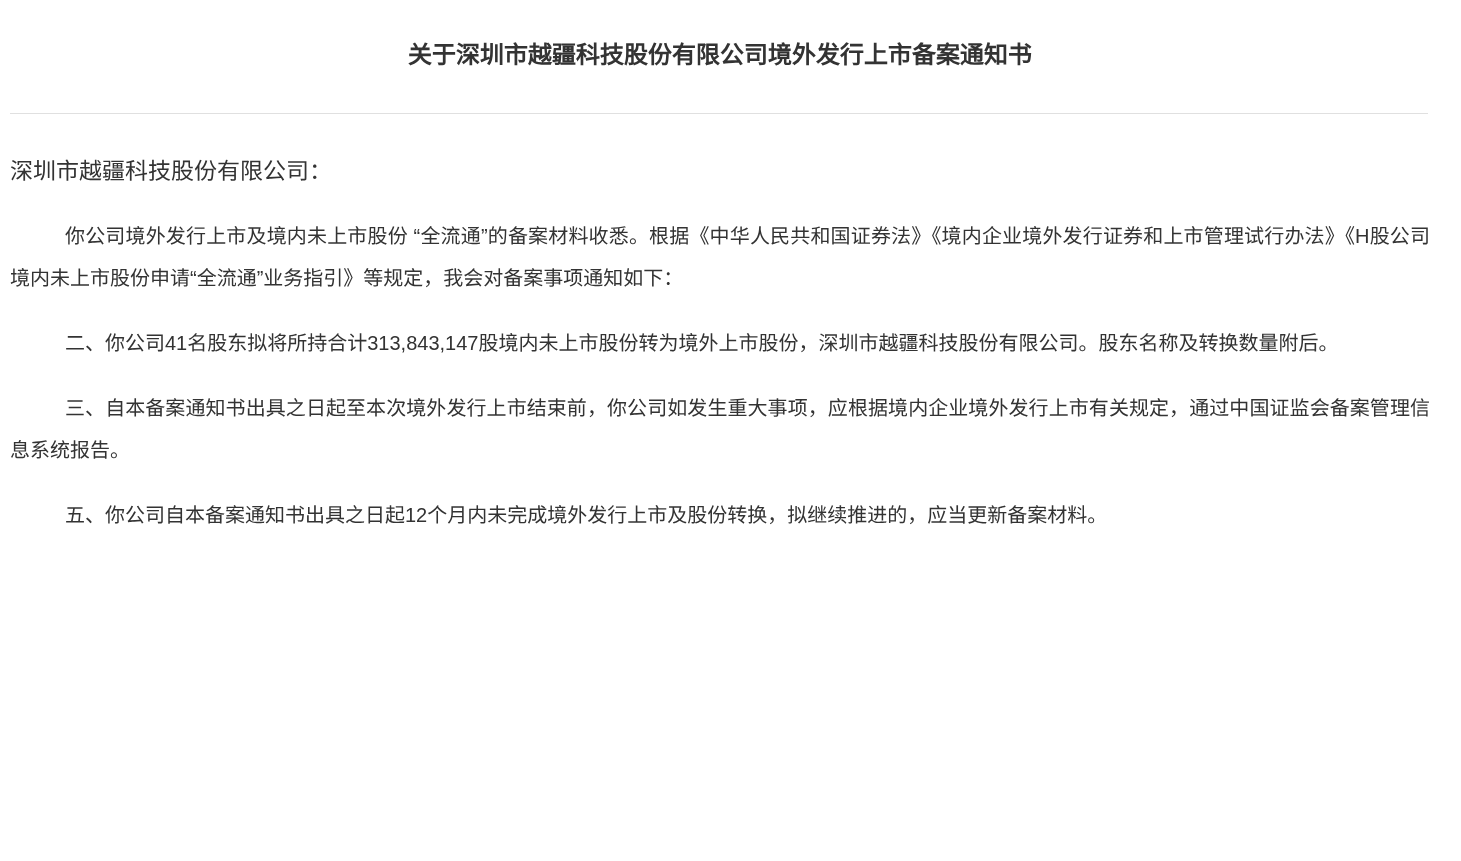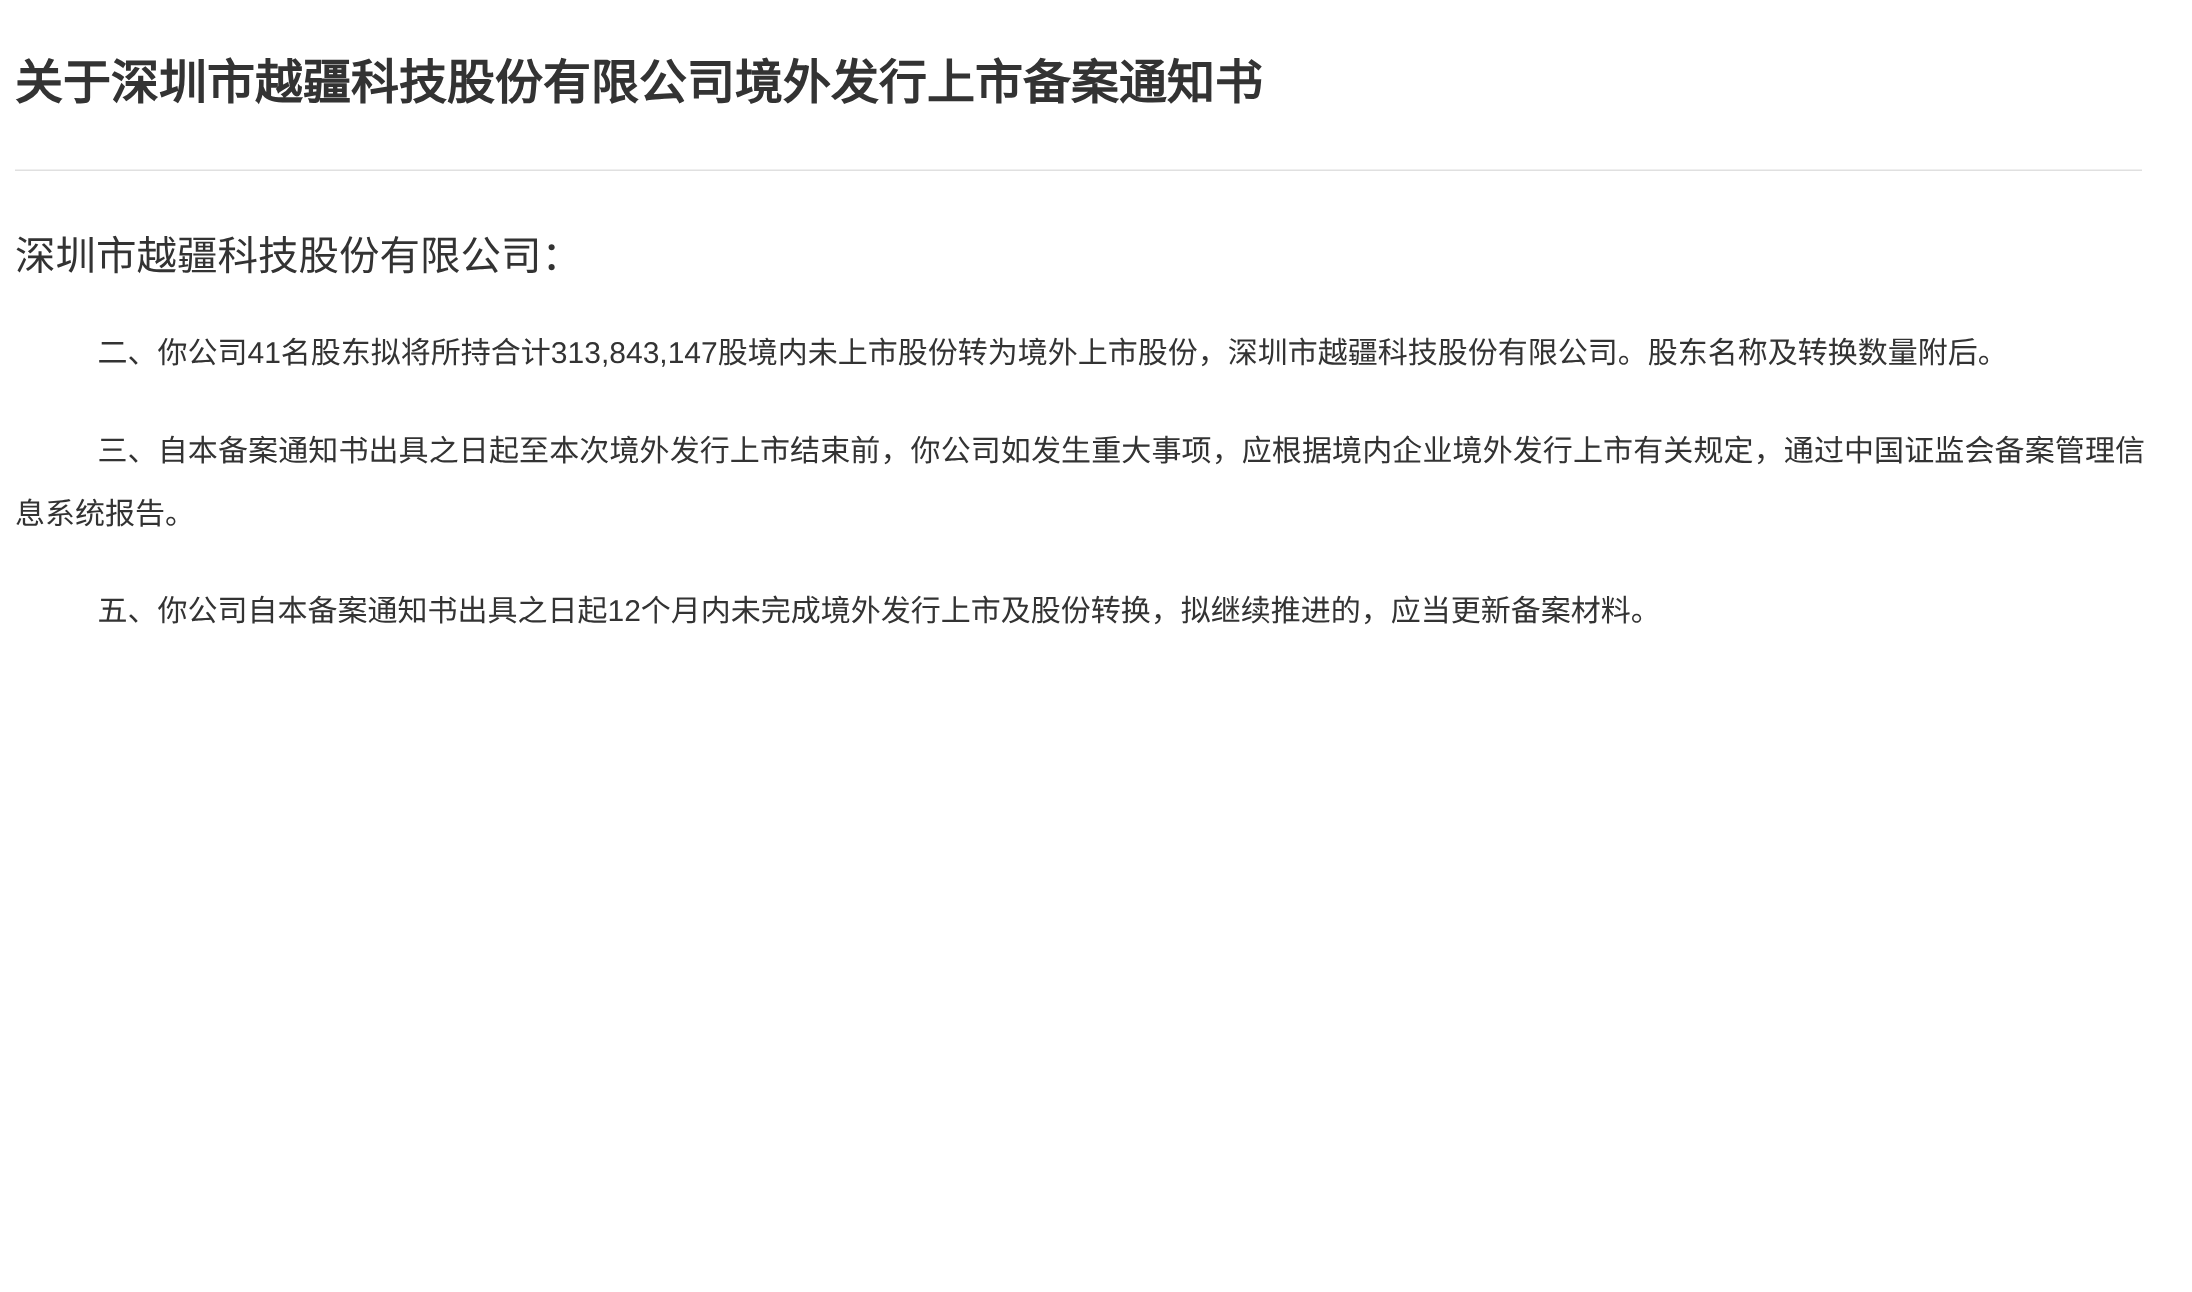--- a/index.html
+++ b/index.html
@@ -14,59 +14,61 @@
     font-family: "Liberation Sans", "DejaVu Sans", sans-serif;
     color: #333333;
   }
   .doc {
     width: 100%;
     height: 100%;
     box-sizing: border-box;
   }
   .title {
     margin: 38px 31px 0 10px;
-    font-size: 32px;
+    text-align: center;
+    font-size: 24px;
     line-height: 34px;
     font-weight: 700;
     color: #333333;
     letter-spacing: 0;
   }
   .divider {
     height: 0;
     border-top: 1px solid #e0e0e0;
     margin: 41px 33px 0 10px;
   }
   .content {
     padding: 0 31px 0 10px;
     font-size: 20px;
     line-height: 42px;
     color: #333333;
     text-align: justify;
   }
   .salutation {
     margin: 36px 0 0 0;
-    font-size: 27px;
+    font-size: 23px;
     text-indent: 0;
   }
   .para {
     margin: 23px 0 0 0;
     text-indent: 55px;
   }
 </style>
 </head>
 <body>
 
 <div class="doc">
   <h1 class="title">关于深圳市越疆科技股份有限公司境外发行上市备案通知书</h1>
 
   <div class="divider"></div>
 
   <div class="content">
     <p class="salutation">深圳市越疆科技股份有限公司：</p>
 
+    <p class="para">你公司境外发行上市及境内未上市股份 “全流通”的备案材料收悉。根据《中华人民共和国证券法》《境内企业境外发行证券和上市管理试行办法》《H股公司境内未上市股份申请“全流通”业务指引》等规定，我会对备案事项通知如下：</p>
 
 
     <p class="para">二、你公司41名股东拟将所持合计313,843,147股境内未上市股份转为境外上市股份，深圳市越疆科技股份有限公司。股东名称及转换数量附后。</p>
 
     <p class="para">三、自本备案通知书出具之日起至本次境外发行上市结束前，你公司如发生重大事项，应根据境内企业境外发行上市有关规定，通过中国证监会备案管理信息系统报告。</p>
 
 
     <p class="para">五、你公司自本备案通知书出具之日起12个月内未完成境外发行上市及股份转换，拟继续推进的，应当更新备案材料。</p>
 
   </div>

